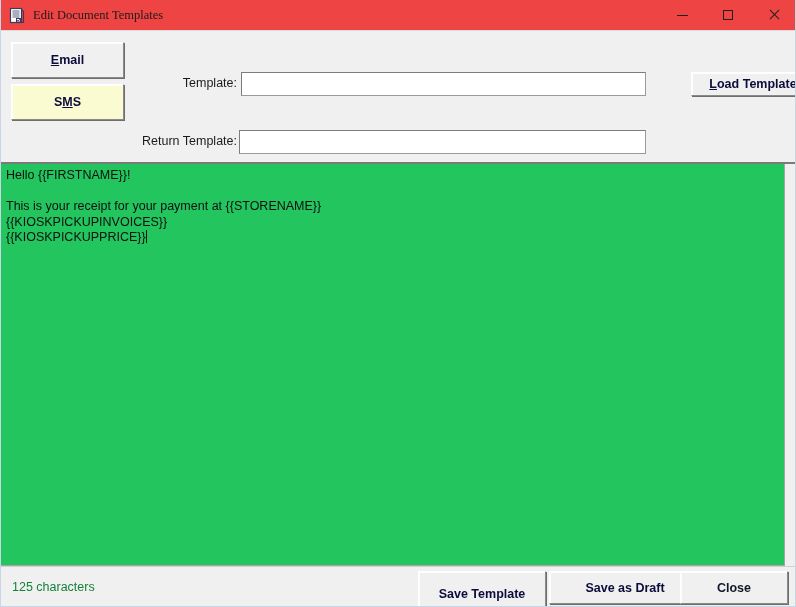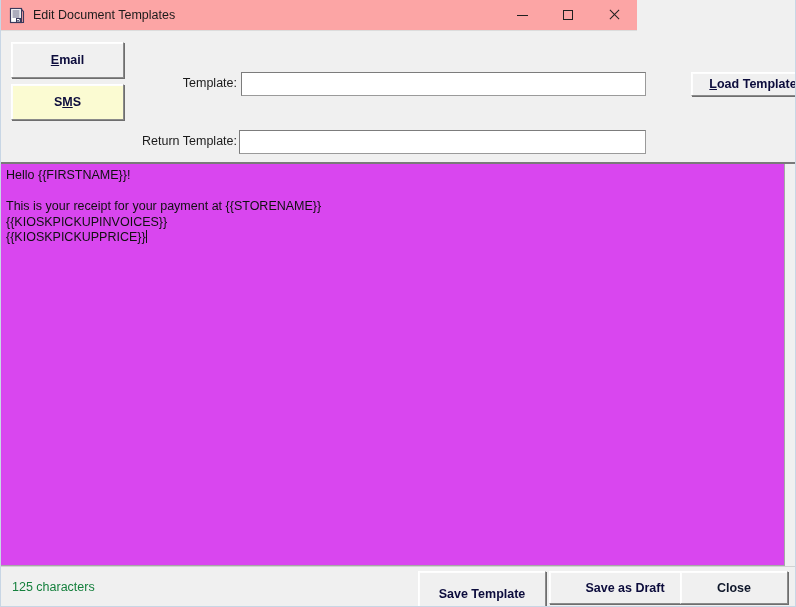--- a/index.html
+++ b/index.html
@@ -19,25 +19,26 @@
     background: #f0f0f0;
     border: 1px solid #c8d6e5;
     border-top: none;
     overflow: hidden;
   }
 
   
   .titlebar {
     position: absolute;
     left: 0; top: 0;
-    width: 636px;
+    width: 796px;
     height: 31px;
-    background: #fca5a5;
+    background: #ef4444;
     border-bottom: 1px solid #dcdcdc;
     box-sizing: border-box;
+    font-family: Liberation Serif, serif;
   }
   .title-icon {
     position: absolute;
     left: 8px; top: 7px;
     width: 17px; height: 17px;
   }
   .title-text {
     position: absolute;
     left: 32px; top: 7px;
     font-size: 12.5px;
@@ -164,21 +165,21 @@
     width: 796px; height: 2px;
     background: #7a7a7a;
   }
 
   
   .editor {
     position: absolute;
     left: 0; top: 164px;
     width: 784px;
     height: 402px;
-    background: #d946ef;
+    background: #22c55e;
     border: 1px solid #a6a6a6;
     border-top: none;
     border-left: none;
     box-sizing: border-box;
     overflow: hidden;
   }
   .editor-text {
     position: absolute;
     left: 5px; top: 4px;
     right: 4px;

